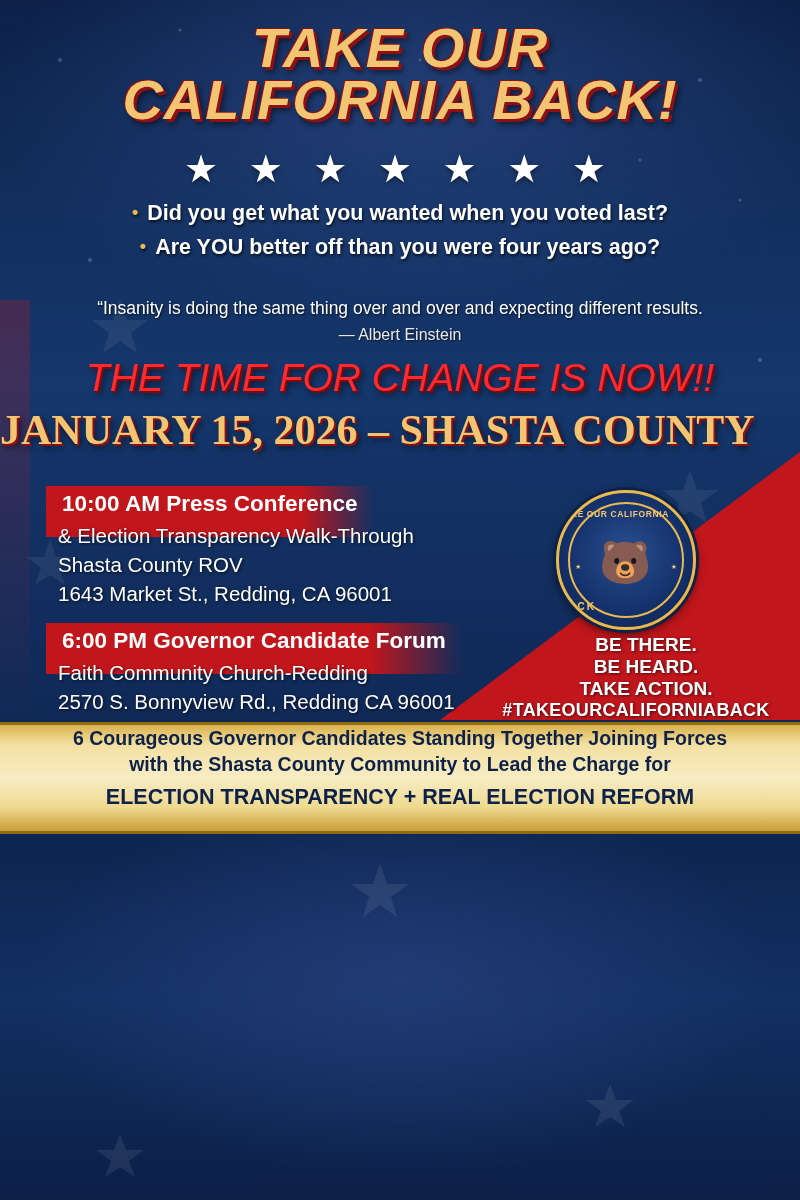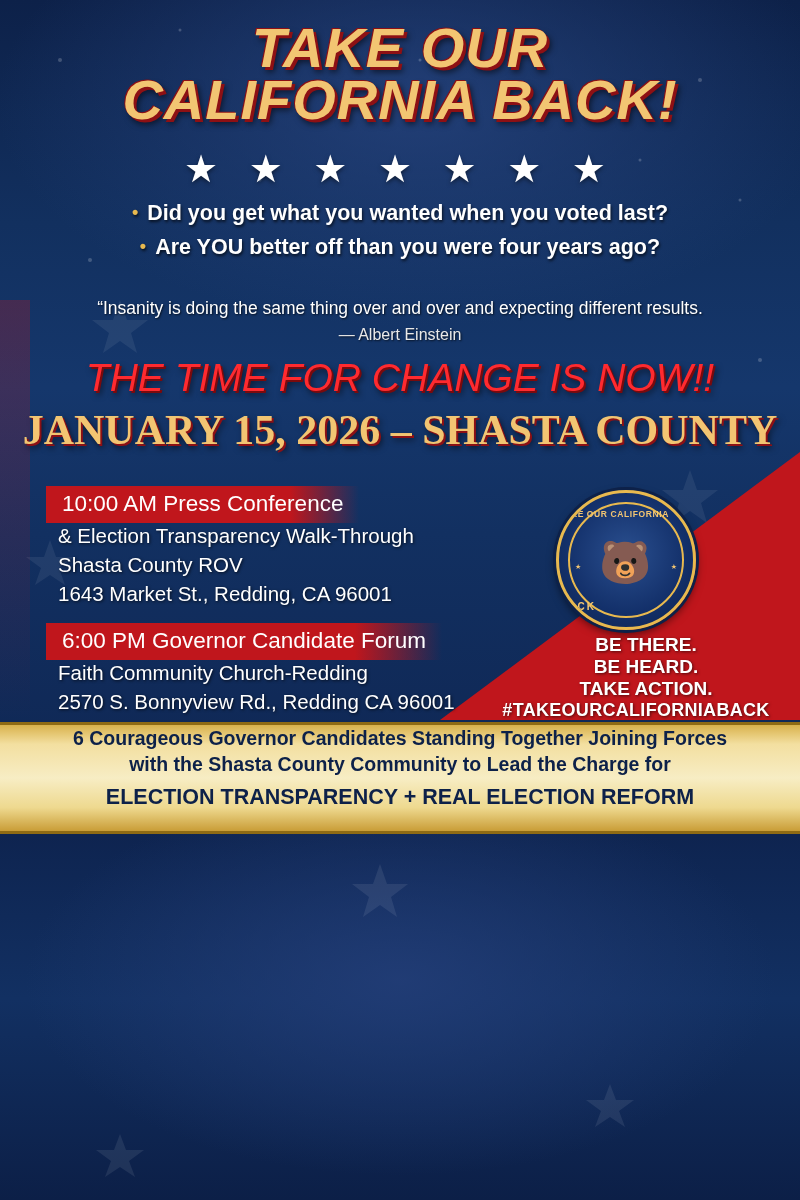--- a/index.html
+++ b/index.html
@@ -90,33 +90,33 @@
   }
   
   .change {
     position:absolute; left:0; top:356px; width:800px; text-align:center;
     color:#ff2a2f; font-style:italic; font-weight:normal;
     font-size:39px; line-height:44px;
     letter-spacing:0px;
     text-shadow:2px 2px 0 #7a0a0d, 3px 4px 6px rgba(0,0,0,.65);
   }
   .datecounty {
-    position:absolute; left:0; top:406px; width:800px; text-align:center;
+    position:absolute; left:0; top:406px; width:800px; 
     color:#f2c572; font-weight:bold;
     font-family:"Liberation Serif", serif;
     font-size:42px; line-height:48px;
     letter-spacing:0px;
     text-shadow:2px 2px 0 #8d1014, 3px 4px 6px rgba(0,0,0,.6);
   }
   
   .ev1-head, .ev2-head {
     position:absolute;
     background:linear-gradient(90deg,#c0161c 0%, #c0161c 78%, rgba(192,22,28,0) 100%);
-    color:#fff; font-weight:normal; font-size:22.5px;
-    padding:5px 16px 6px 16px;
+    color:#fff; font-weight:bold; font-size:22.5px;
+    padding:5px 16px 20px 16px;
     white-space:nowrap;
   }
   .ev1-head { left:46px; top:486px; }
   .ev2-head { left:46px; top:623px; }
   .ev-line {
     position:absolute; color:#fff; font-size:20.5px; line-height:29px;
     text-shadow:1px 1px 3px rgba(0,0,0,.7);
     left:58px;
   }
   

